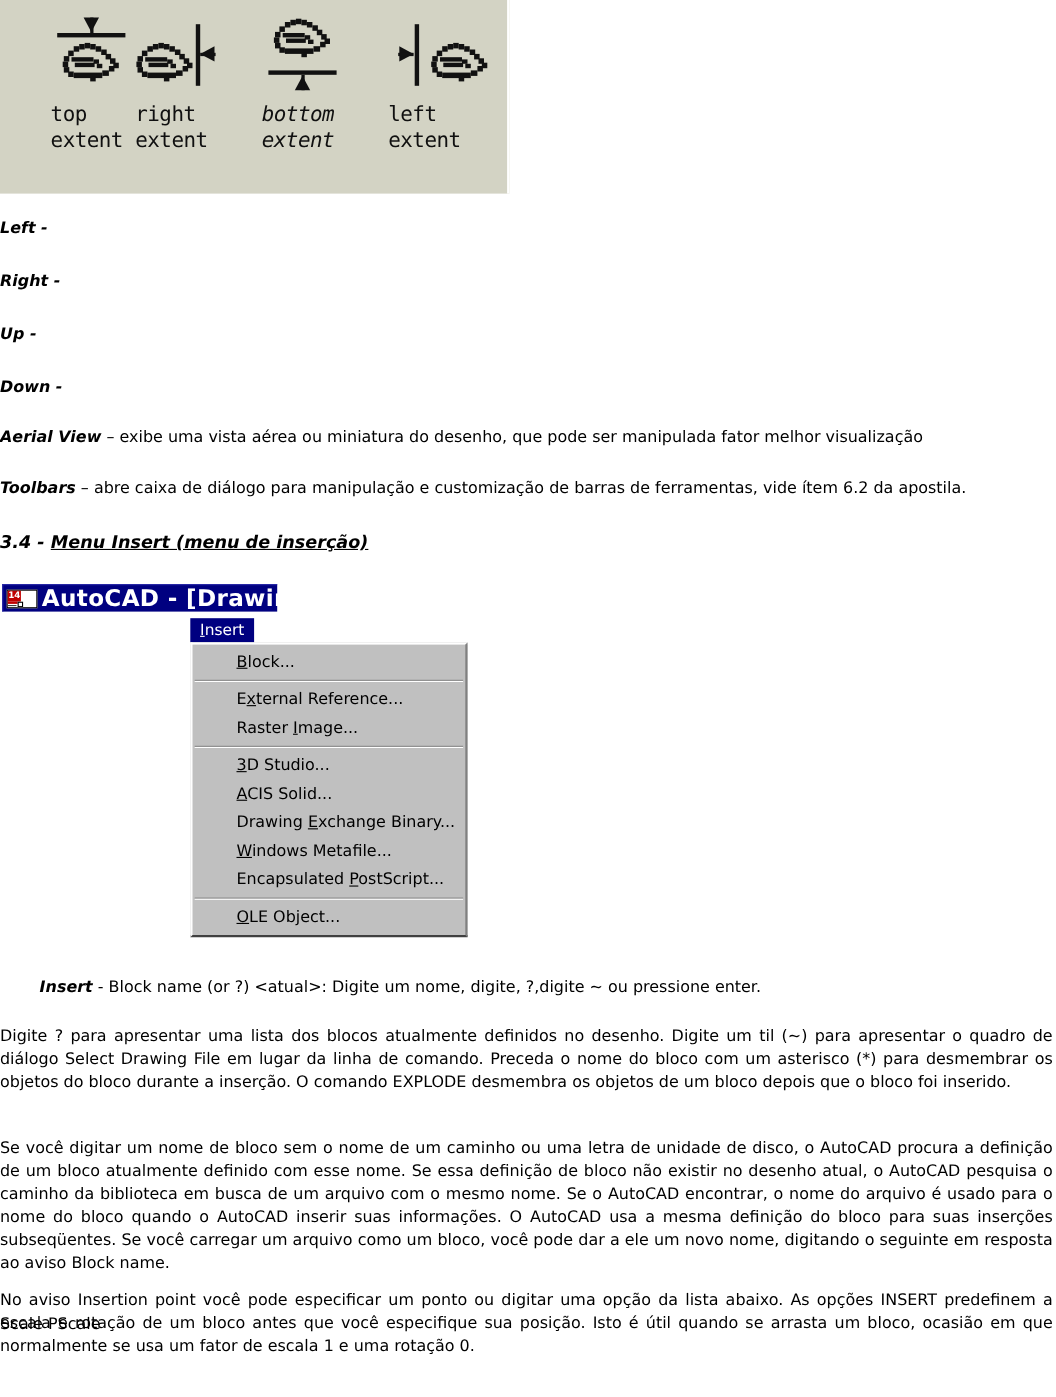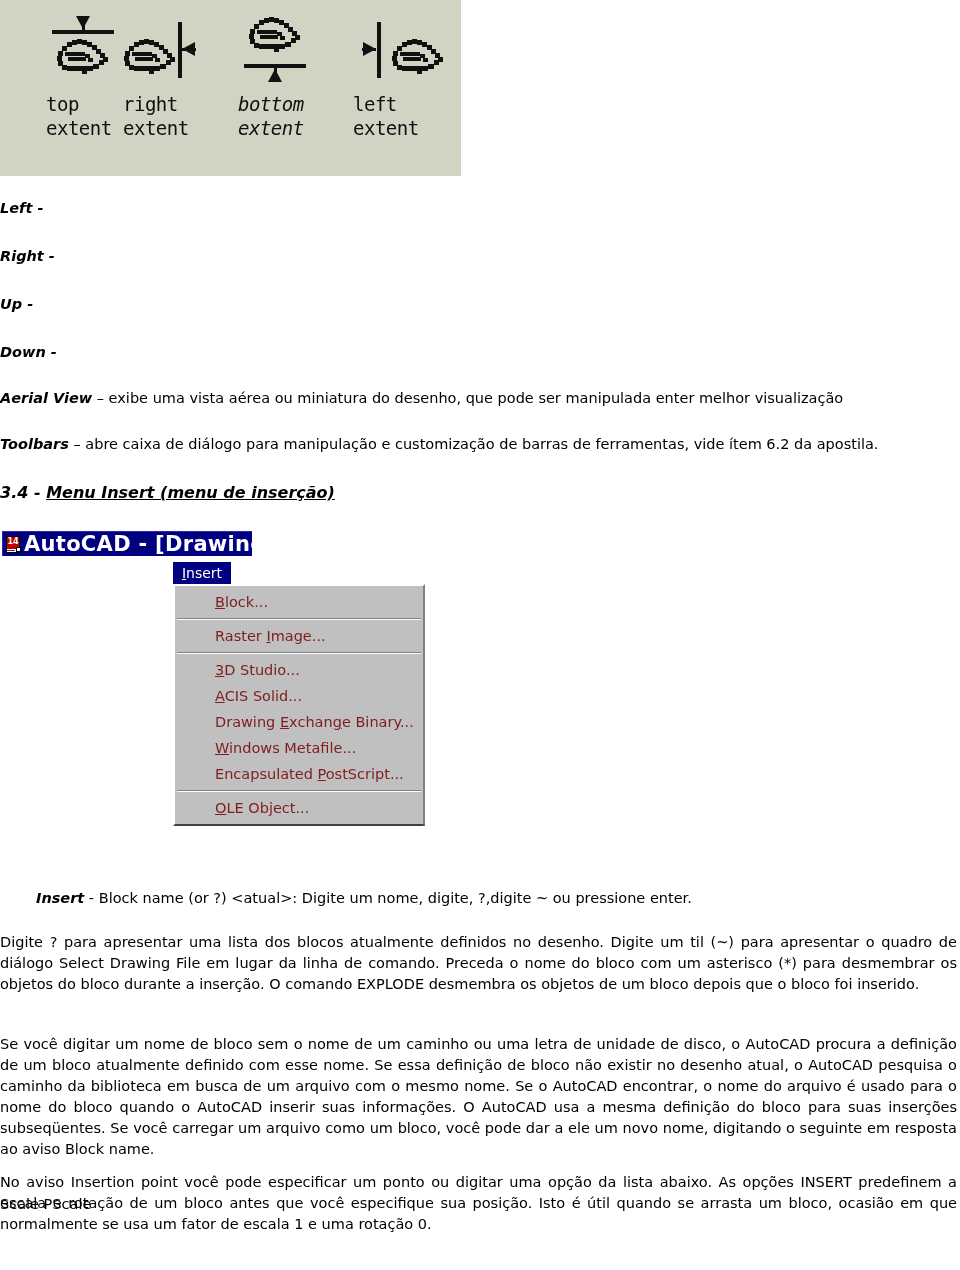--- a/index.html
+++ b/index.html
@@ -100,21 +100,21 @@
     height: 25px;
     background: #000080;
     border-top: 1px solid #2a2aa8;
     border-left: 1px solid #2a2aa8;
     box-sizing: border-box;
     display: flex;
     align-items: center;
     padding-left: 3px;
   }
   .acad-logo {
-    width: 14px;
+    width: 28px;
     height: 17px;
     position: relative;
     background: #ffffff;
     flex: 0 0 auto;
     margin-right: 4px;
     border: 1px solid #000000;
     box-sizing: border-box;
   }
   .acad-logo .red {
     position: absolute;
@@ -180,21 +180,21 @@
     border-bottom: 2px solid #404040;
     box-sizing: border-box;
     padding: 3px 0 3px 0;
   }
   .menu-item {
     height: 26px;
     line-height: 26px;
     padding-left: 40px;
     font-family: "DejaVu Sans", sans-serif;
     font-size: 14.5px;
-    color: #7f1d1d;
+    color: #000000;
     white-space: nowrap;
   }
   .menu-sep {
     height: 0px;
     border-top: 1px solid #808080;
     border-bottom: 1px solid #ffffff;
     margin: 3px 2px 3px 2px;
   }
   .mn-u { text-decoration: underline; }
 
@@ -362,21 +362,21 @@
   <span class="term">Right</span><span class="term"> -</span>
 </div>
 <div class="lead" style="top:296px;">
   <span class="term">Up</span><span class="term"> -</span>
 </div>
 <div class="lead" style="top:344px;">
   <span class="term">Down</span><span class="term"> -</span>
 </div>
 
 <div class="para" style="top:388px; width:945px;">
-  <span class="term">Aerial View</span><span> – exibe uma vista aérea ou miniatura do desenho, que pode ser manipulada enter melhor visualização</span>
+  <span class="term">Aerial View</span><span> – exibe uma vista aérea ou miniatura do desenho, que pode ser manipulada fator melhor visualização</span>
 </div>
 
 <div class="para" style="top:434px; width:945px;">
   <span class="term">Toolbars</span><span> – abre caixa de diálogo para manipulação e customização de barras de ferramentas, vide ítem 6.2 da apostila.</span>
 </div>
 
 <div class="heading" style="top:483px;">
   <span>3.4 - </span><u>Menu Insert (menu de inserção)</u>
 </div>
 
@@ -398,20 +398,23 @@
 
   <div class="menu-panel">
 
     <div class="menu-item">
       <span><u class="mn-u">B</u>lock...</span>
     </div>
 
     <div class="menu-sep"></div>
 
     <div class="menu-item">
+      <span>E<u class="mn-u">x</u>ternal Reference...</span>
+    </div>
+    <div class="menu-item">
       <span>Raster <u class="mn-u">I</u>mage...</span>
     </div>
 
     <div class="menu-sep"></div>
 
     <div class="menu-item">
       <span><u class="mn-u">3</u>D Studio...</span>
     </div>
     <div class="menu-item">
       <span><u class="mn-u">A</u>CIS Solid...</span>

